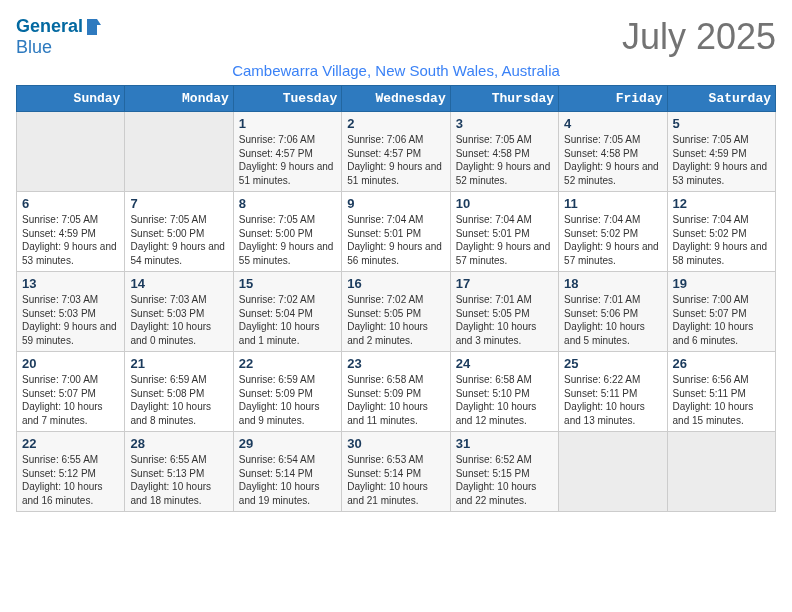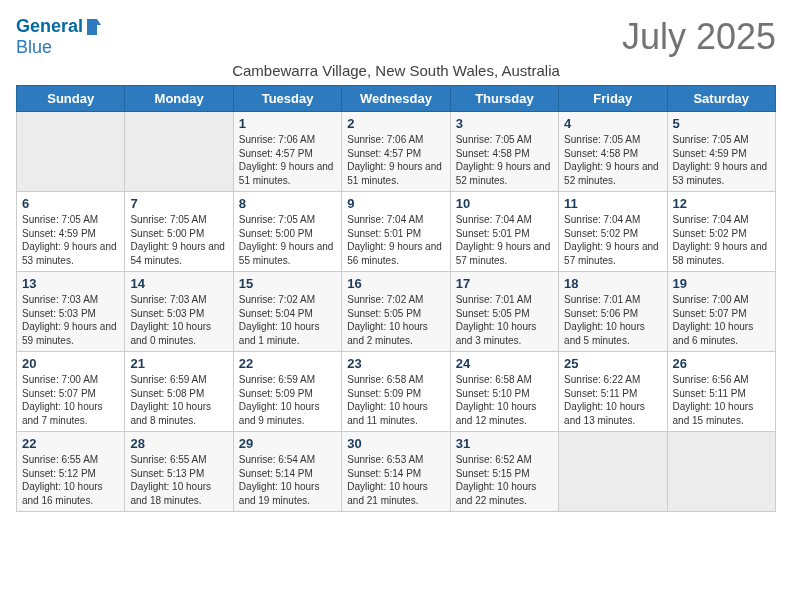--- a/index.html
+++ b/index.html
@@ -37,37 +37,38 @@
     }
     .month-title {
       font-size: 36px;
       font-weight: normal;
       color: #737373;
       text-align: left;
     }
     .subtitle {
       text-align: center;
       font-size: 15px;
-      color: #404040;
+      color: #3b82f6;
       margin-bottom: 6px;
       font-weight: 500;
     }
     .calendar {
       width: 100%;
       border-collapse: collapse;
       border: 1px solid #ccc;
     }
     .calendar th {
       background: #2e7abf;
       color: #fff;
       font-size: 13px;
       font-weight: bold;
       padding: 5px 4px;
-      text-align: center;
+      text-align: right;
       border: 1px solid #2266a0;
+      font-family: Liberation Mono, monospace;
     }
     .calendar td {
       vertical-align: top;
       border: 1px solid #ccc;
       padding: 4px 5px;
       font-size: 10.5px;
       color: #333;
       background: #fff;
       width: calc(100% / 7);
       min-height: 80px;

